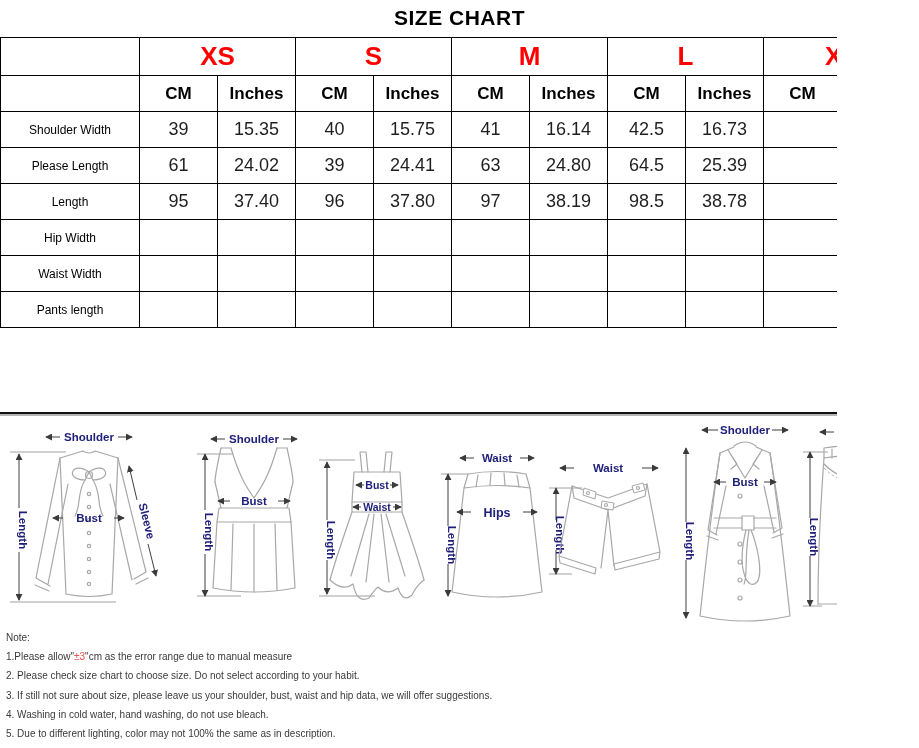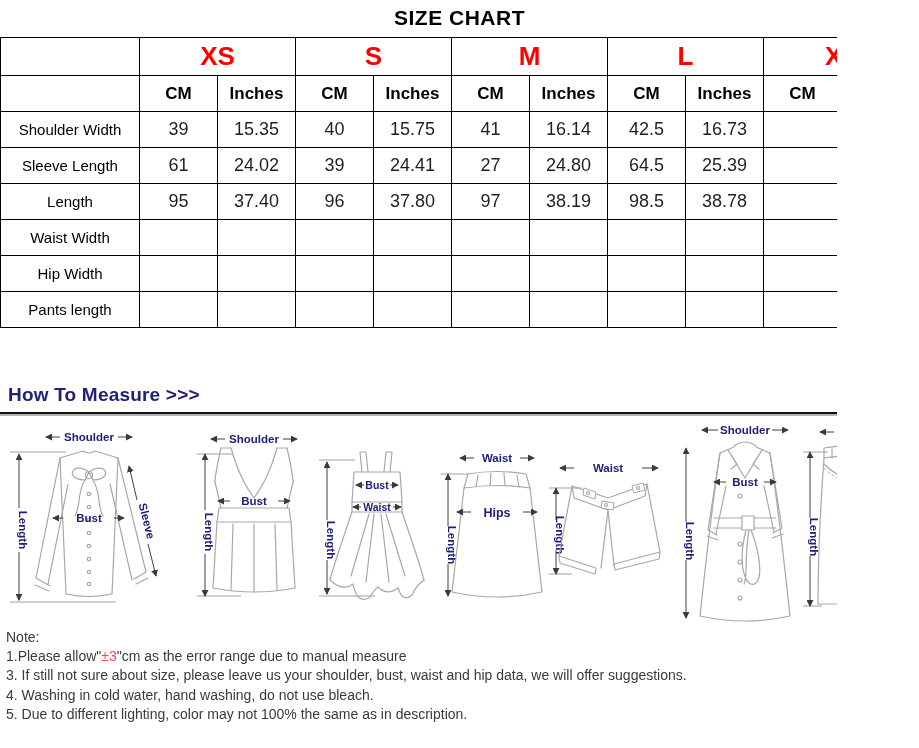--- a/index.html
+++ b/index.html
@@ -17,40 +17,40 @@
   table.size-chart {
     position:absolute; top:37px; left:0; width:919px;
     border-collapse:collapse; table-layout:fixed;
   }
   table.size-chart td { border:1px solid #000; text-align:center; vertical-align:middle; background:#fff; }
   td.s { background:#d6dce4; }
   tr.hdr-sizes td { height:38px; font-size:26px; font-weight:bold; color:#ff0000;margin-top:16px; }
   tr.hdr-sizes td.lbl { background:#fff; }
   tr.hdr-units td { height:36px; font-size:17px; font-weight:bold; color:#000; }
   tr.data td { height:36px; font-size:18px; color:#1f1f1f; }
-  tr.data td.lbl { font-size:15px; color:#000; background:#fff; }
+  tr.data td.lbl { font-size:12px; color:#000; background:#fff; }
   .measure-heading {
     position:absolute; top:384px; left:8px;
     font-size:19px; font-weight:bold; color:#20207a; letter-spacing:.2px;
   }
   .rule {
     position:absolute; top:412px; left:0; width:919px; height:4px;
     background:#101010; border-bottom:2px solid #b5b5b5;
   }
   .diagrams { position:absolute; top:0; left:0; width:919px; height:748px; pointer-events:none;text-align:right; }
   .diagrams svg { position:absolute; overflow:visible; }
   .g   { stroke:#a8a8a8; stroke-width:1.2; fill:none; stroke-linecap:round; stroke-linejoin:round; }
   .gd  { stroke:#a8a8a8; stroke-width:1; fill:none; stroke-dasharray:2.5 2.5; }
   .dim { stroke:#3f3f3f; stroke-width:1; fill:none; }
   .cap { stroke:#8a8a8a; stroke-width:.8; }
   .dlabel { font-family:"Liberation Sans",sans-serif; font-weight:bold; font-size:11.5px; fill:#20207a; text-anchor:middle; }
   .dlabel.sm { font-size:10.5px; }
   .dlabel.lg { font-size:12.5px; }
   .btn { fill:#fff; stroke:#a8a8a8; stroke-width:1; }
-  .notes { position:absolute; top:628px; left:6px; width:905px; font-size:14px; line-height:19.2px; color:#3a3a3a; }
+  .notes { position:absolute; top:628px; left:6px; width:905px; font-size:10px; line-height:19.2px; color:#3a3a3a; }
   .notes .red { color:#f44a4a; }
 </style>
 </head>
 <body>
 
 <div class="page">
 
   <div class="title">SIZE CHART</div>
 
   <table class="size-chart">
@@ -87,60 +87,60 @@
         <td>40</td>
         <td>15.75</td>
         <td class="s">41</td>
         <td class="s">16.14</td>
         <td>42.5</td>
         <td>16.73</td>
         <td class="s"></td>
         <td class="s"></td>
       </tr>
       <tr class="data">
-        <td class="lbl">Sleeve Length</td>
+        <td class="lbl">Please Length</td>
         <td class="s">61</td>
         <td class="s">24.02</td>
         <td>39</td>
         <td>24.41</td>
-        <td class="s">27</td>
+        <td class="s">63</td>
         <td class="s">24.80</td>
         <td>64.5</td>
         <td>25.39</td>
         <td class="s"></td>
         <td class="s"></td>
       </tr>
       <tr class="data">
         <td class="lbl">Length</td>
         <td class="s">95</td>
         <td class="s">37.40</td>
         <td>96</td>
         <td>37.80</td>
         <td class="s">97</td>
         <td class="s">38.19</td>
         <td>98.5</td>
         <td>38.78</td>
         <td class="s"></td>
         <td class="s"></td>
       </tr>
       <tr class="data">
+        <td class="lbl">Hip Width</td>
+        <td class="s"></td>
+        <td class="s"></td>
+        <td></td>
+        <td></td>
+        <td class="s"></td>
+        <td class="s"></td>
+        <td></td>
+        <td></td>
+        <td class="s"></td>
+        <td class="s"></td>
+      </tr>
+      <tr class="data">
         <td class="lbl">Waist Width</td>
-        <td class="s"></td>
-        <td class="s"></td>
-        <td></td>
-        <td></td>
-        <td class="s"></td>
-        <td class="s"></td>
-        <td></td>
-        <td></td>
-        <td class="s"></td>
-        <td class="s"></td>
-      </tr>
-      <tr class="data">
-        <td class="lbl">Hip Width</td>
         <td class="s"></td>
         <td class="s"></td>
         <td></td>
         <td></td>
         <td class="s"></td>
         <td class="s"></td>
         <td></td>
         <td></td>
         <td class="s"></td>
         <td class="s"></td>
@@ -154,21 +154,20 @@
         <td class="s"></td>
         <td class="s"></td>
         <td></td>
         <td></td>
         <td class="s"></td>
         <td class="s"></td>
       </tr>
     </tbody>
   </table>
 
-  <div class="measure-heading">How To Measure &gt;&gt;&gt;</div>
   <div class="rule"></div>
 
   <div class="diagrams">
 
     <svg style="left:6px; top:422px;" width="186" height="202" viewBox="0 0 186 202">
       <defs>
           <marker id="a1" viewBox="0 0 8 8" refX="7" refY="4" markerWidth="7" markerHeight="7" orient="auto-start-reverse">
             <path d="M0,0 L8,4 L0,8 z" fill="#3a3a3a"></path>
           </marker>
         </defs>
@@ -360,18 +359,19 @@
       <path class="g" d="M18,182 L46,182 M66,182 L94,182"></path>
       <line class="dim" x1="62" y1="92" x2="86" y2="87" marker-start="url(#a7)"></line>
       <text class="dlabel" x="100" y="90">Thigh</text>
     </svg>
 
   </div>
 
   <div class="notes">
     <div>Note:</div>
     <div><span>1.Please allow"</span><span class="red">±3</span><span>"cm as the error range due to manual measure</span></div>
+    <div>2. Please check size chart to choose size. Do not select according to your habit.</div>
     <div>3. If still not sure about size, please leave us your shoulder, bust, waist and hip data, we will offer suggestions.</div>
     <div>4. Washing in cold water, hand washing, do not use bleach.</div>
     <div>5. Due to different lighting, color may not 100% the same as in description.</div>
   </div>
 
 </div>
 
 </body></html>

